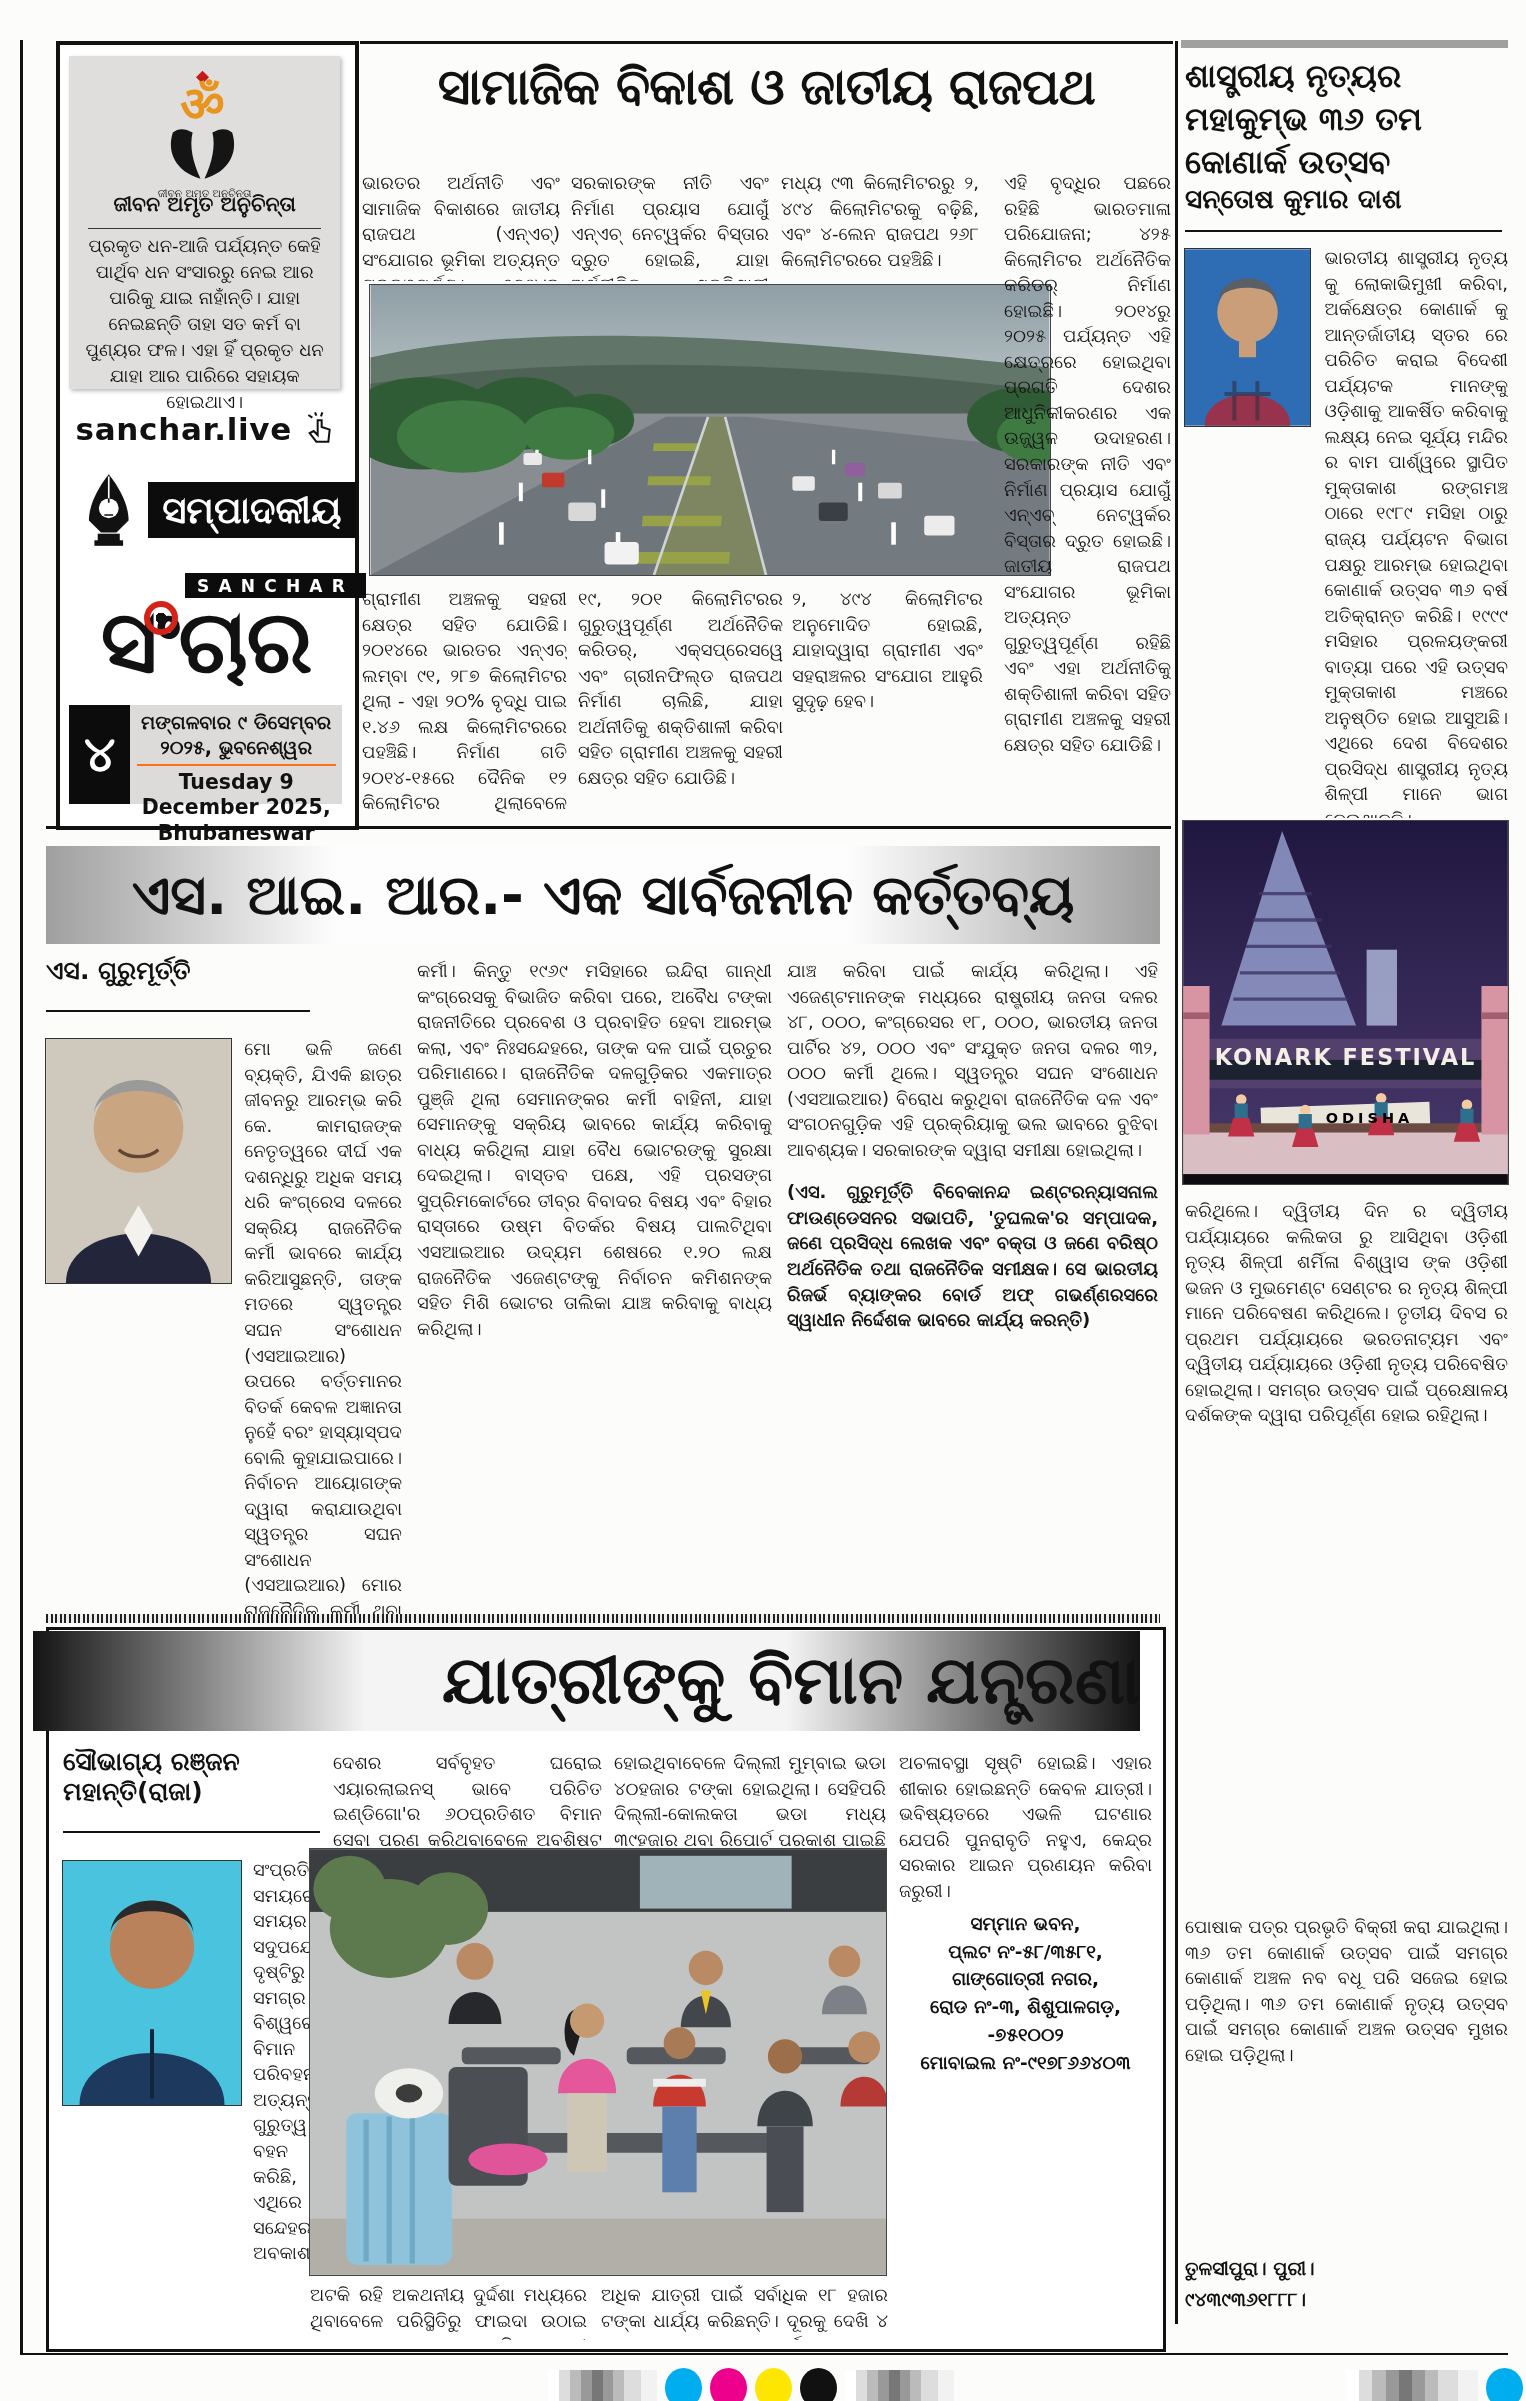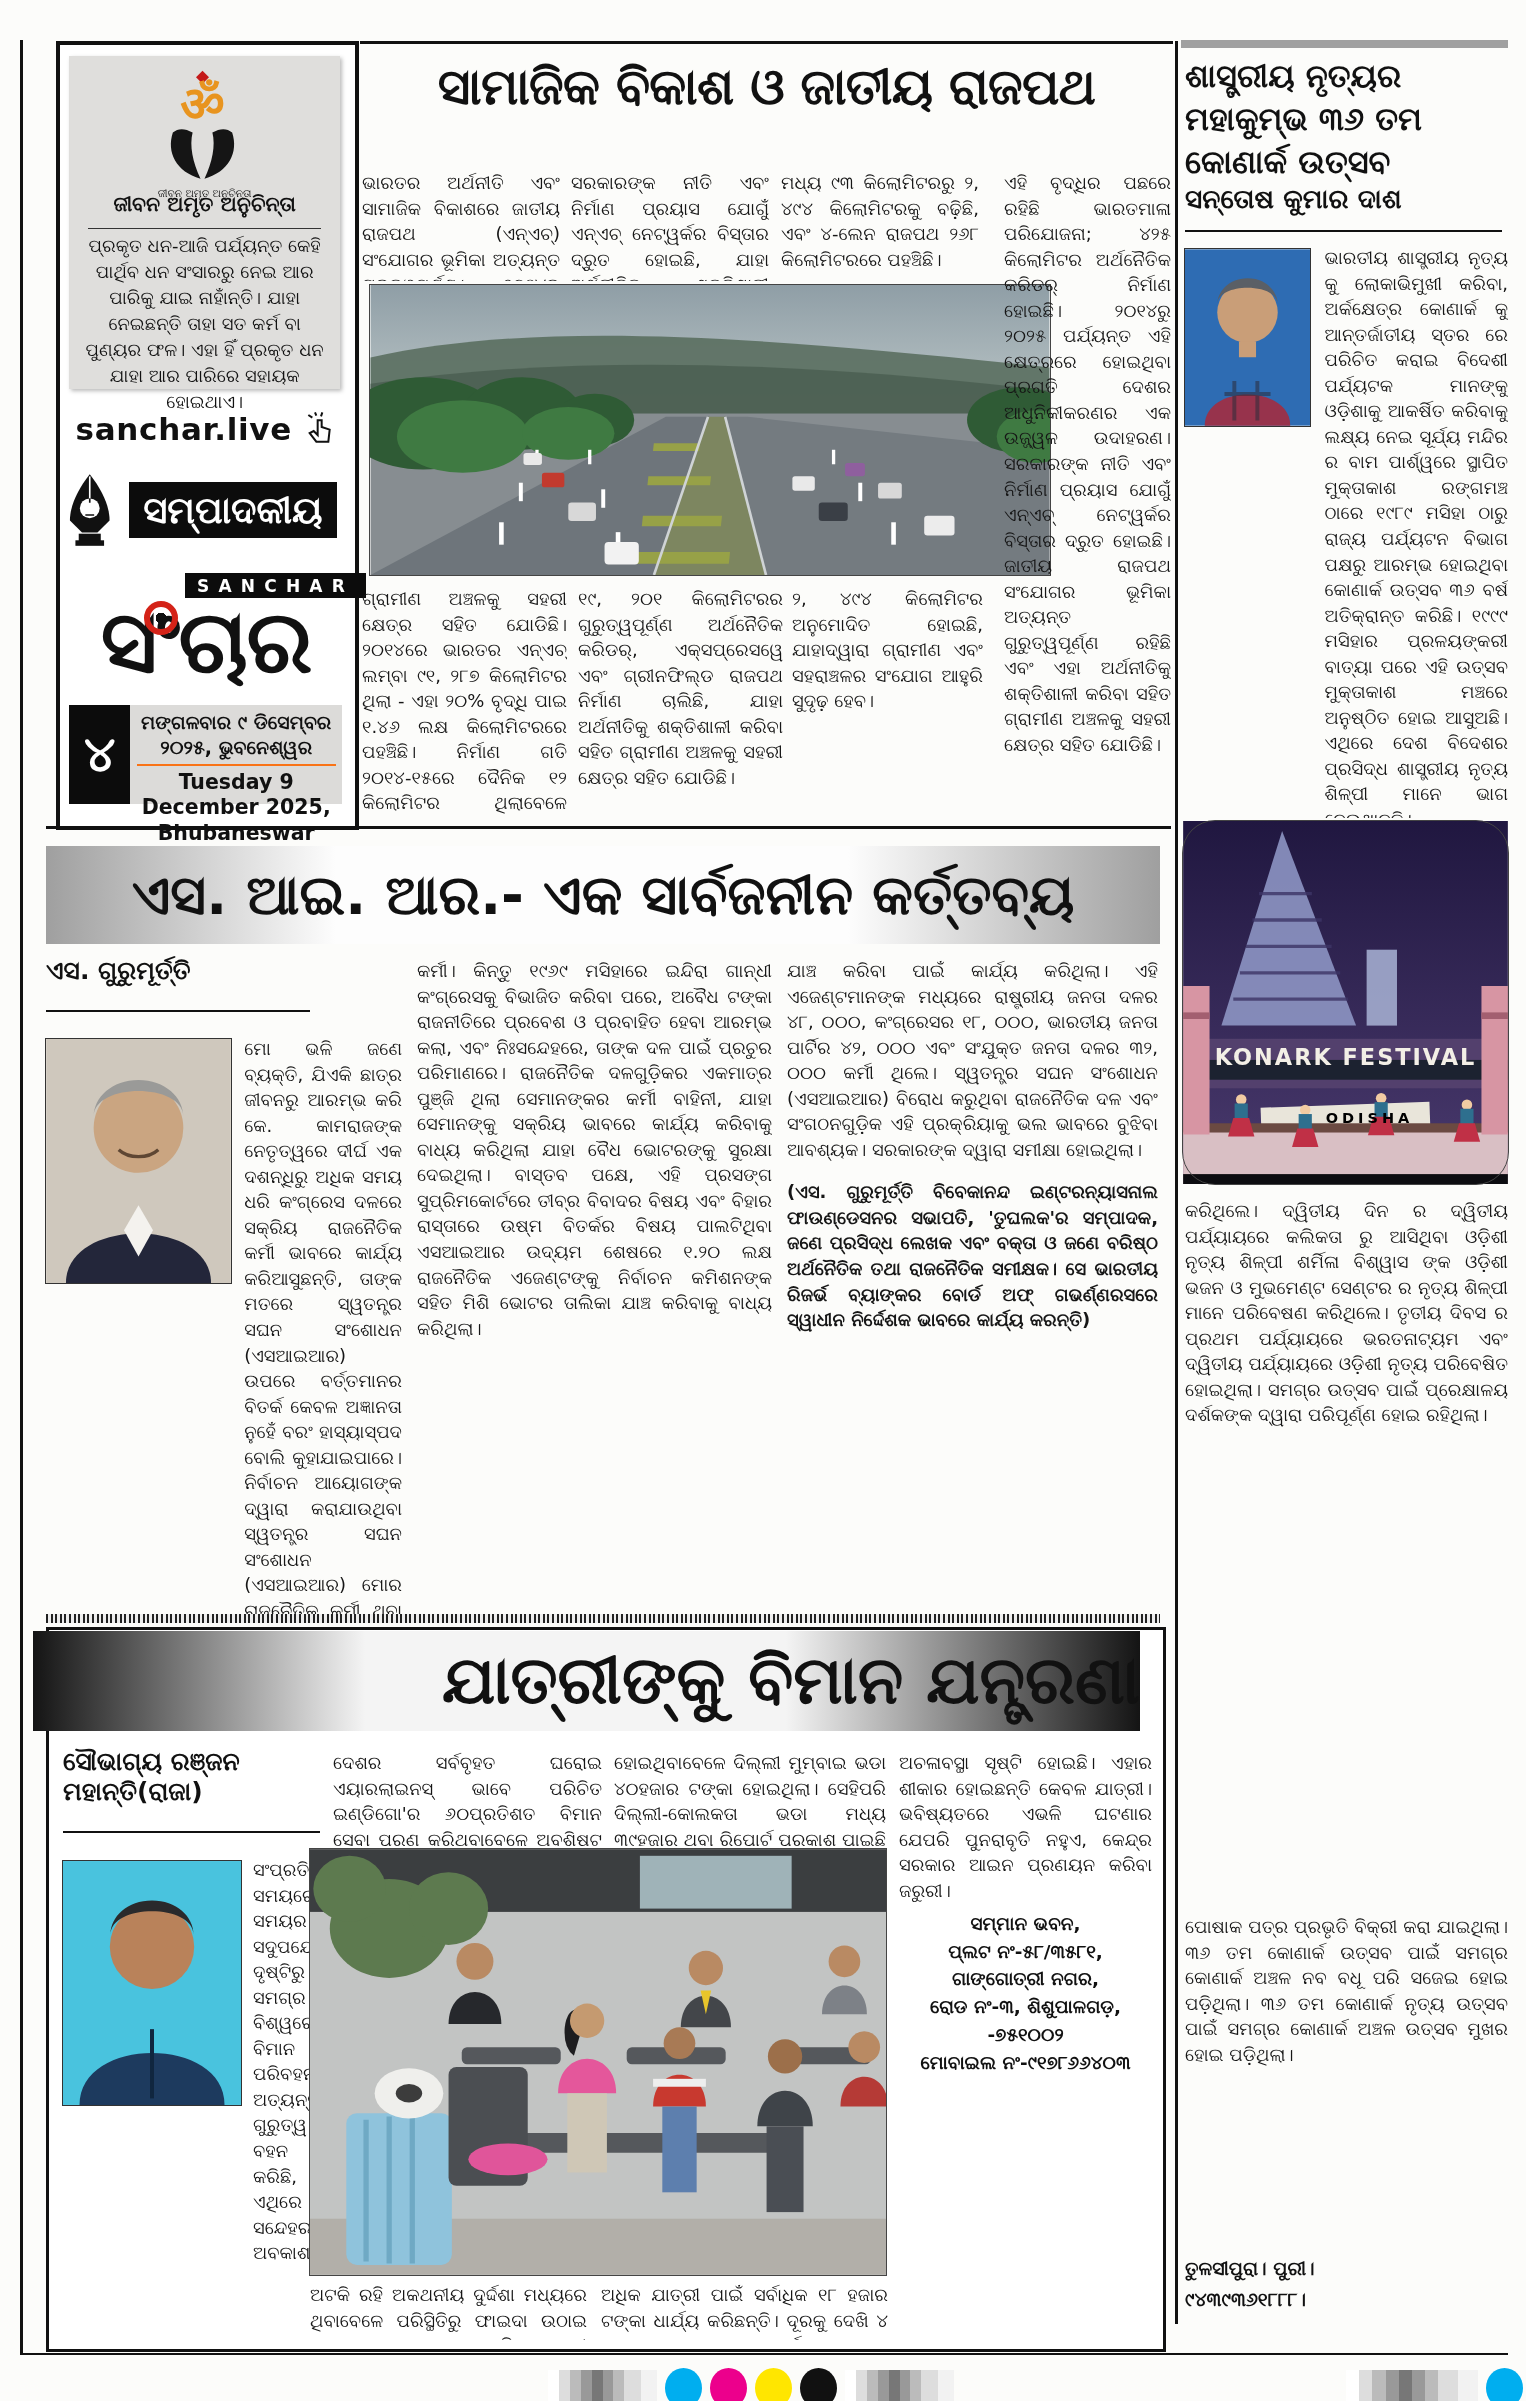--- a/index.html
+++ b/index.html
@@ -8,21 +8,21 @@
   .abs{position:absolute;}
   .jtext{font-size:18px;line-height:1.42;text-align:justify;overflow:hidden;color:#161616;}
   .rule{background:#111;}
   
   .edit-box{left:56px;top:41px;width:295px;height:781px;border:4px solid #111;background:#fff;}
   .quote-box{left:9.2px;top:10.6px;width:271px;height:333px;background:#dfdedc;box-shadow:2px 2px 4px #bbb;text-align:center;}
   .quote-title{font-size:20.5px;font-weight:bold;margin-top:5.3px;}
   .quote-hr{width:86%;height:1.3px;background:#333;margin:6.6px auto;}
   .quote-text{font-size:18px;line-height:1.45;padding:0 9.2px;text-align:center;}
   .site-row{left:0;top:366px;width:100%;text-align:center;font-size:31px;font-weight:bold;letter-spacing:0.7px;}
-  .logo-row{left:0;top:422px;width:277px;height:86px;display:flex;align-items:center;gap:9.2px;}
+  .logo-row{left:19px;top:422px;width:277px;height:86px;display:flex;align-items:center;gap:9.2px;}
   .sampadakiya{background:#0c0c0c;color:#fff;font-size:37px;font-weight:bold;padding:9.2px 14.5px;line-height:1;}
   .sanchar-en{position:absolute;left:125px;top:528px;background:#0c0c0c;color:#fff;font-size:17px;font-weight:bold;letter-spacing:9.2px;padding:2.6px 12px;}
   .sanchar-big{position:absolute;left:4px;top:546px;width:284px;text-align:center;font-size:87px;font-weight:bold;letter-spacing:-1.3px;}
   .red-ring{position:absolute;left:84px;top:556px;width:22.4px;height:22.4px;border:6px solid #d42318;border-radius:50%;background:radial-gradient(circle,#111 0 5.3px,transparent 5.3px);}
   .date-box{left:9.2px;top:660px;width:273px;height:99px;display:flex;}
   .date-num{width:61px;background:#0c0c0c;color:#fff;font-size:49px;font-weight:bold;display:flex;align-items:center;justify-content:center;}
   .date-right{flex:1;background:#dcdbd9;text-align:center;padding-top:5.3px;}
   .date-od{font-size:19px;font-weight:bold;line-height:1.3;border-bottom:2px solid #f97316;padding-bottom:4px;margin:0 6.6px;}
   .date-en{font-size:20.5px;font-weight:bold;line-height:1.25;margin-top:4px;}
   
@@ -181,21 +181,21 @@
       <rect width="190" height="268" fill="#2e6cb3"></rect>
       <circle cx="95" cy="96" r="46" fill="#c99e78"></circle>
       <path d="M49,84 C49,50 141,50 141,84 C141,66 125,44 95,44 C65,44 49,66 49,84 Z" fill="#5a5f66"></path>
       <path d="M30,268 C30,205 160,205 160,268 Z" fill="#97334c"></path>
       <path d="M60,220 L130,220 M75,200 L75,260 M110,200 L110,260" stroke="#2c2c3a" stroke-width="6" opacity="0.55"></path>
       <rect x="82" y="140" width="26" height="24" fill="#c99e78"></rect>
     </svg>
     <div class="jtext" style="height:100%;">ଭାରତୀୟ ଶାସ୍ତ୍ରୀୟ ନୃତ୍ୟ କୁ ଲୋକାଭିମୁଖୀ କରିବା, ଅର୍କକ୍ଷେତ୍ର କୋଣାର୍କ କୁ ଆନ୍ତର୍ଜାତୀୟ ସ୍ତର ରେ ପରିଚିତ କରାଇ ବିଦେଶୀ ପର୍ଯ୍ୟଟକ ମାନଙ୍କୁ ଓଡ଼ିଶାକୁ ଆକର୍ଷିତ କରିବାକୁ ଲକ୍ଷ୍ୟ ନେଇ ସୂର୍ଯ୍ୟ ମନ୍ଦିର ର ବାମ ପାର୍ଶ୍ୱରେ ସ୍ଥାପିତ ମୁକ୍ତାକାଶ ରଙ୍ଗମଞ୍ଚ ଠାରେ ୧୯୮୯ ମସିହା ଠାରୁ ରାଜ୍ୟ ପର୍ଯ୍ୟଟନ ବିଭାଗ ପକ୍ଷରୁ ଆରମ୍ଭ ହୋଇଥିବା କୋଣାର୍କ ଉତ୍ସବ ୩୬ ବର୍ଷ ଅତିକ୍ରାନ୍ତ କରିଛି। ୧୯୯୯ ମସିହାର ପ୍ରଳୟଙ୍କରୀ ବାତ୍ୟା ପରେ ଏହି ଉତ୍ସବ ମୁକ୍ତାକାଶ ମଞ୍ଚରେ ଅନୁଷ୍ଠିତ ହୋଇ ଆସୁଅଛି। ଏଥିରେ ଦେଶ ବିଦେଶର ପ୍ରସିଦ୍ଧ ଶାସ୍ତ୍ରୀୟ ନୃତ୍ୟ ଶିଳ୍ପୀ ମାନେ ଭାଗ ନେଇଥାନ୍ତି।</div>
   </div>
 
-  <div class="abs photo-frame" style="left:1183px;top:821px;width:325px;height:363px;border-radius:32px;">
+  <div class="abs photo-frame" style="left:1183px;top:821px;width:325px;height:363px;">
     <svg width="325" height="363" viewBox="0 0 492 550">
       <defs>
           <linearGradient id="nt" x1="0" y1="0" x2="0" y2="1">
             <stop offset="0" stop-color="#201740"></stop>
             <stop offset="1" stop-color="#4a3a6e"></stop>
           </linearGradient>
         </defs>
       <rect width="492" height="550" fill="url(#nt)"></rect>
       <polygon points="150,15 58,310 262,310" fill="#8d95c3" opacity="0.9"></polygon>
       <g stroke="#3d3566" stroke-width="5" opacity="0.8">

